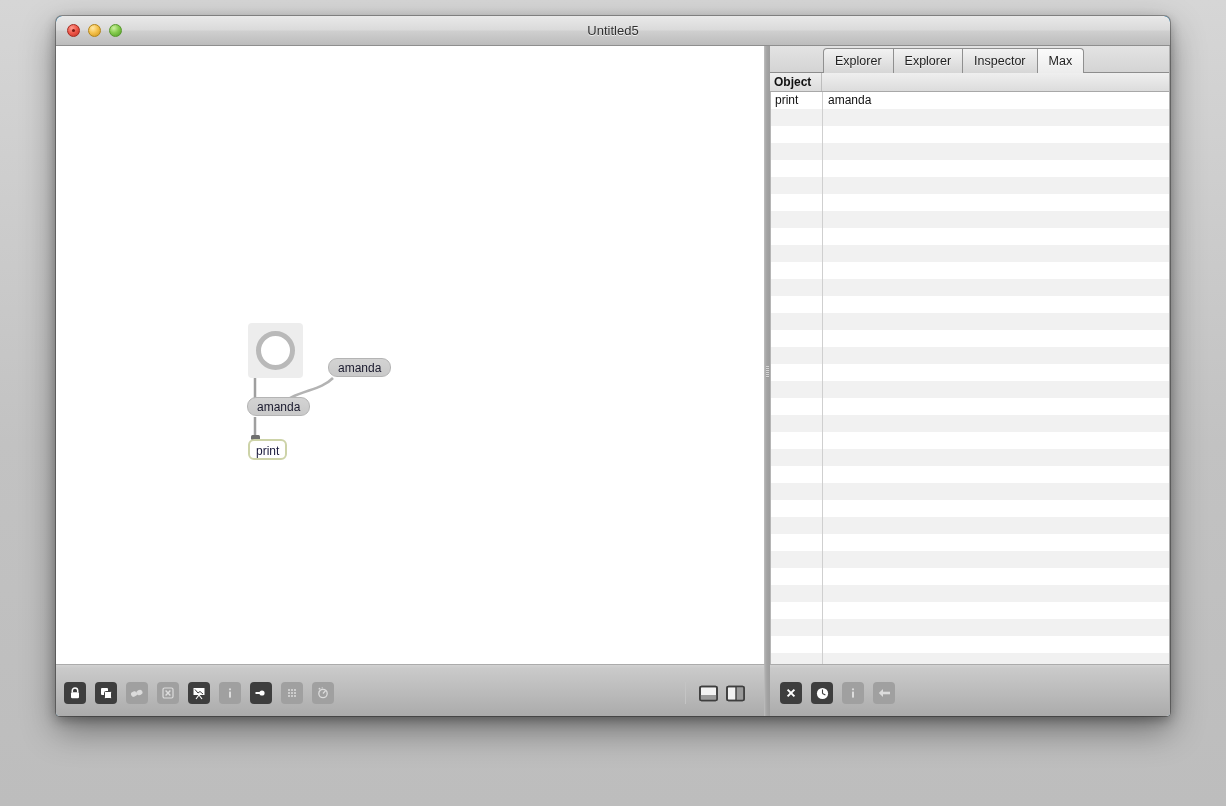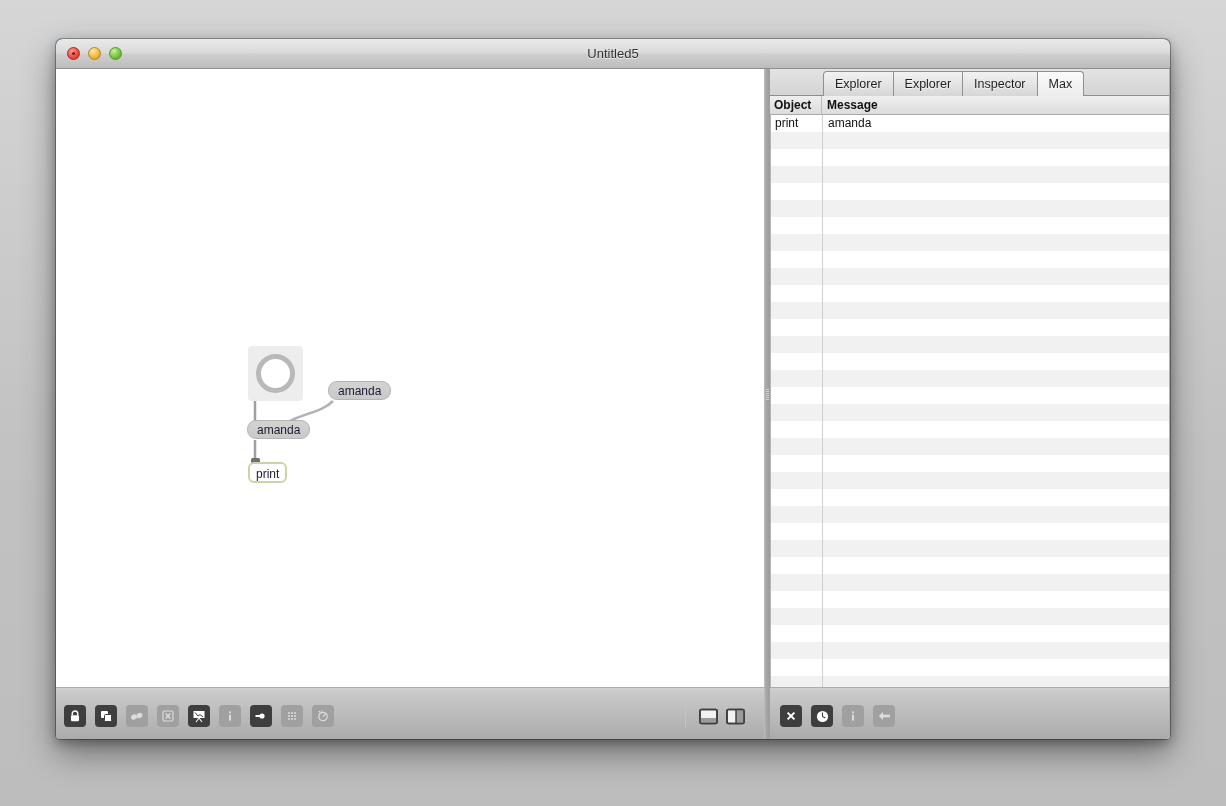--- a/index.html
+++ b/index.html
@@ -11,21 +11,21 @@
   }
   body {
     background: #c6c6c6;
     background-image:
       linear-gradient(to bottom, #d6d6d6 0%, #c2c2c2 55%, #bdbdbd 100%);
   }
 
   
   .window {
     position: absolute;
-    left: 56px; top: 39px;
+    left: 56px; top: 16px;
     width: 1114px; height: 700px;
     border-radius: 6px 6px 4px 4px;
     box-shadow:
       0 14px 34px rgba(0,0,0,0.42),
       0 4px 12px rgba(0,0,0,0.30),
       0 0 0 1px rgba(0,0,0,0.30);
     background: #0369a1;
     overflow: hidden;
   }
 
@@ -376,21 +376,20 @@
         <div class="tabs">
           <div class="tab">Explorer</div>
           <div class="tab">Explorer</div>
           <div class="tab">Inspector</div>
           <div class="tab active">Max</div>
         </div>
       </div>
 
       <div class="col-head">
         <div class="c1">Object</div>
-        <div class="c2">Message</div>
       </div>
 
       <div class="rows" id="console-rows">
           <div class="row">
             <div class="c1">print</div>
             <div class="c2">amanda</div>
           </div>
           <div class="row alt">
             <div class="c1"></div>
             <div class="c2"></div>

